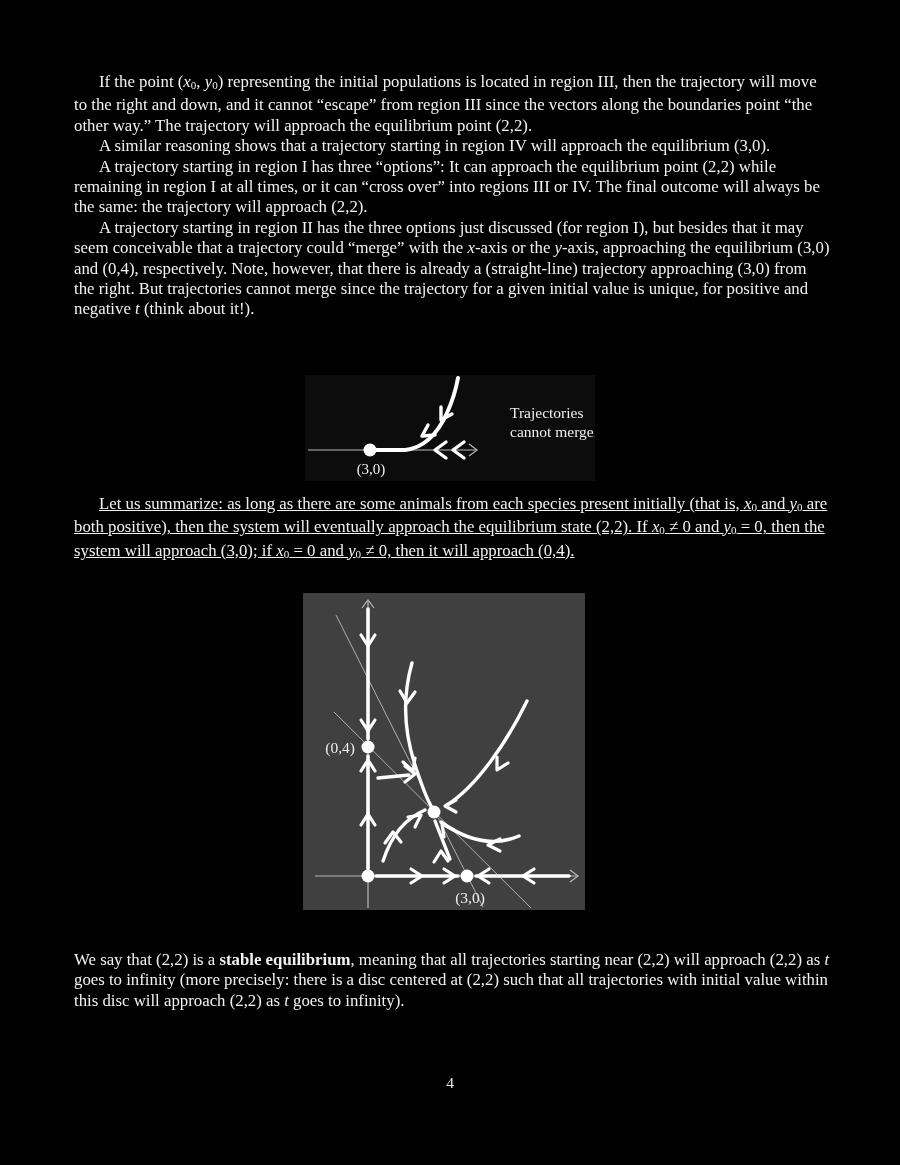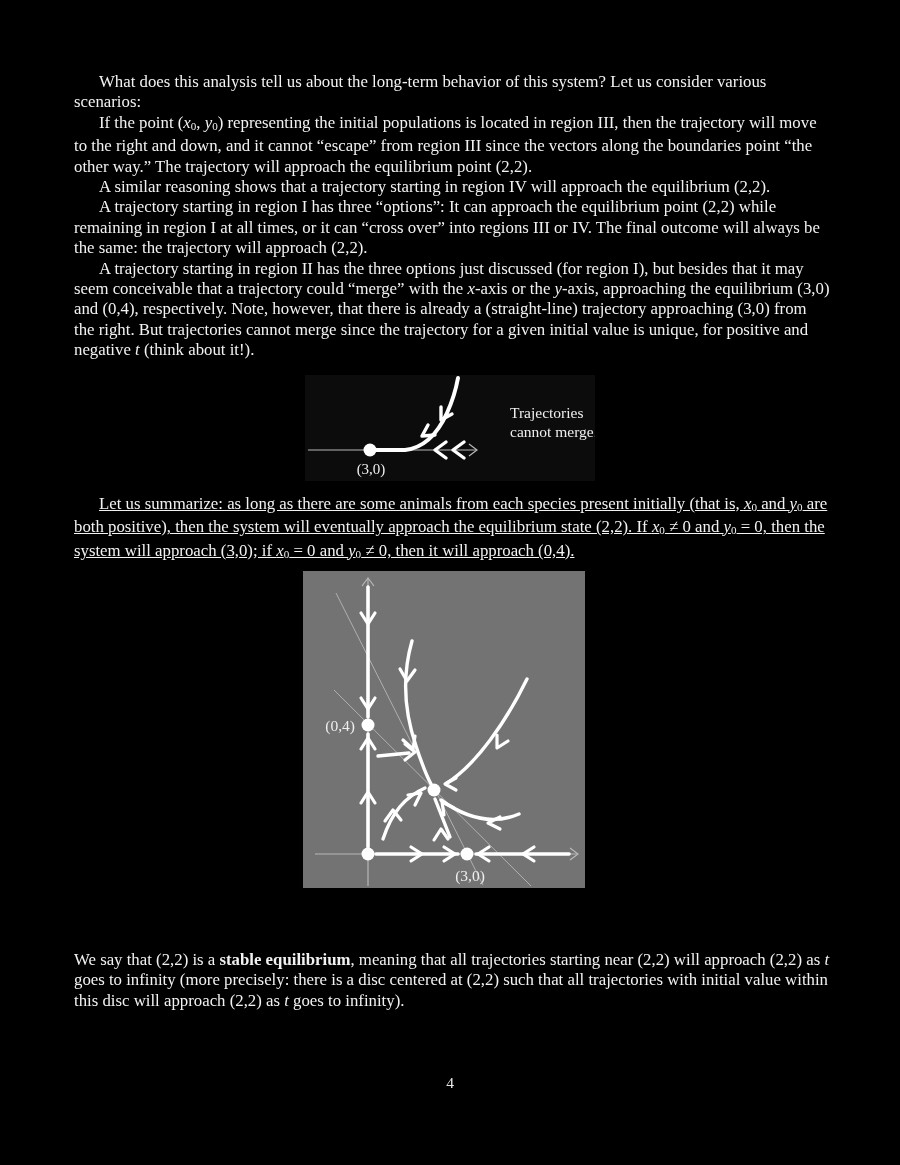--- a/index.html
+++ b/index.html
@@ -18,23 +18,22 @@
   .pagenum{position:absolute;top:1074px;left:0;width:900px;text-align:center;font-size:15.5px;color:#e8e8e8;}
   svg{display:block;}
   svg text{font-family:"Liberation Serif","DejaVu Serif",serif;fill:#efefef;}
 </style>
 </head>
 <body>
 
 <div class="page">
 
   <div class="tblock" style="top:72px;">
-    <p class="para"><span>What does this analysis tell us about the long-term behavior of this system? Let us consider various scenarios:</span></p>
     <p class="para"><span>If the point (</span><span class="s-i">x</span><span class="s-sub">0</span><span>, </span><span class="s-i">y</span><span class="s-sub">0</span><span>) representing the initial populations is located in region III, then the trajectory will move to the right and down, and it cannot “escape” from region III since the vectors along the boundaries point “the other way.” The trajectory will approach the equilibrium point (2,2).</span></p>
-    <p class="para"><span>A similar reasoning shows that a trajectory starting in region IV will approach the equilibrium (2,2).</span></p>
+    <p class="para"><span>A similar reasoning shows that a trajectory starting in region IV will approach the equilibrium (3,0).</span></p>
     <p class="para"><span>A trajectory starting in region I has three “options”: It can approach the equilibrium point (2,2) while remaining in region I at all times, or it can “cross over” into regions III or IV. The final outcome will always be the same: the trajectory will approach (2,2).</span></p>
     <p class="para"><span>A trajectory starting in region II has the three options just discussed (for region I), but besides that it may seem conceivable that a trajectory could “merge” with the </span><span class="s-i">x</span><span>-axis or the </span><span class="s-i">y</span><span>-axis, approaching the equilibrium (3,0) and (0,4), respectively. Note, however, that there is already a (straight-line) trajectory approaching (3,0) from the right. But trajectories cannot merge since the trajectory for a given initial value is unique, for positive and negative </span><span class="s-i">t</span><span> (think about it!).</span></p>
   </div>
 
   <div class="figure" style="left:305px;top:375px;width:290px;height:106px;">
     <svg width="290" height="106" viewBox="0 0 290 106">
       <g stroke="#b8b8b8" stroke-width="1.2" fill="none">
         <line x1="3" y1="75" x2="172" y2="75"></line>
         <polyline points="164,69 172,75 164,81"></polyline>
       </g>
@@ -51,21 +50,21 @@
       <text x="66" y="99" font-size="15" text-anchor="middle">(3,0)</text>
       <text x="205" y="43" font-size="15.5">Trajectories</text>
       <text x="205" y="62" font-size="15.5">cannot merge.</text>
     </svg>
   </div>
 
   <div class="tblock" style="top:494px;text-decoration:underline;">
     <p class="para"><span>Let us summarize: as long as there are some animals from each species present initially (that is, </span><span class="s-i">x</span><span class="s-sub">0</span><span> and </span><span class="s-i">y</span><span class="s-sub">0</span><span> are both positive), then the system will eventually approach the equilibrium state (2,2). If </span><span class="s-i">x</span><span class="s-sub">0</span><span> ≠ 0 and </span><span class="s-i">y</span><span class="s-sub">0</span><span> = 0, then the system will approach (3,0); if </span><span class="s-i">x</span><span class="s-sub">0</span><span> = 0 and </span><span class="s-i">y</span><span class="s-sub">0</span><span> ≠ 0, then it will approach (0,4).</span></p>
   </div>
 
-  <div class="figure" style="left:303px;top:571px;width:282px;height:317px;background:#737373;">
+  <div class="figure" style="left:303px;top:593px;width:282px;height:317px;background:#404040;">
     <svg width="282" height="317" viewBox="0 0 282 317">
 
       <g stroke="#b8b8b8" stroke-width="1.2" fill="none">
         <line x1="65" y1="8" x2="65" y2="315"></line>
         <polyline points="59,15 65,7 71,15"></polyline>
         <line x1="12" y1="283" x2="275" y2="283"></line>
         <polyline points="267,277 275,283 267,289"></polyline>
       </g>
 
       <g stroke="#b0b0b0" stroke-width="1" fill="none">

